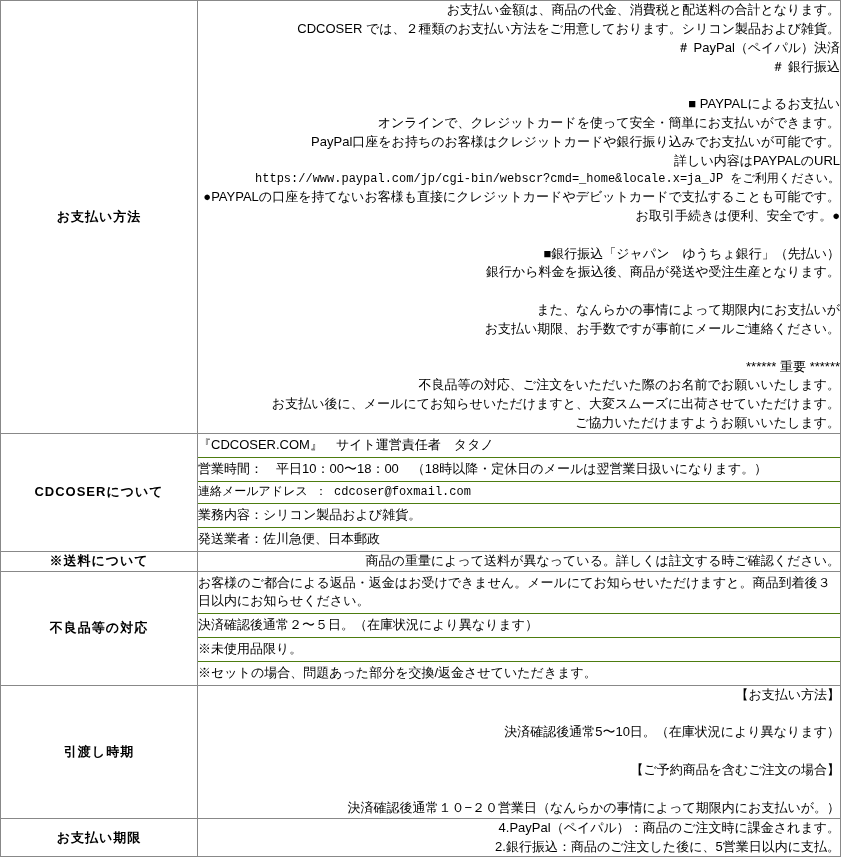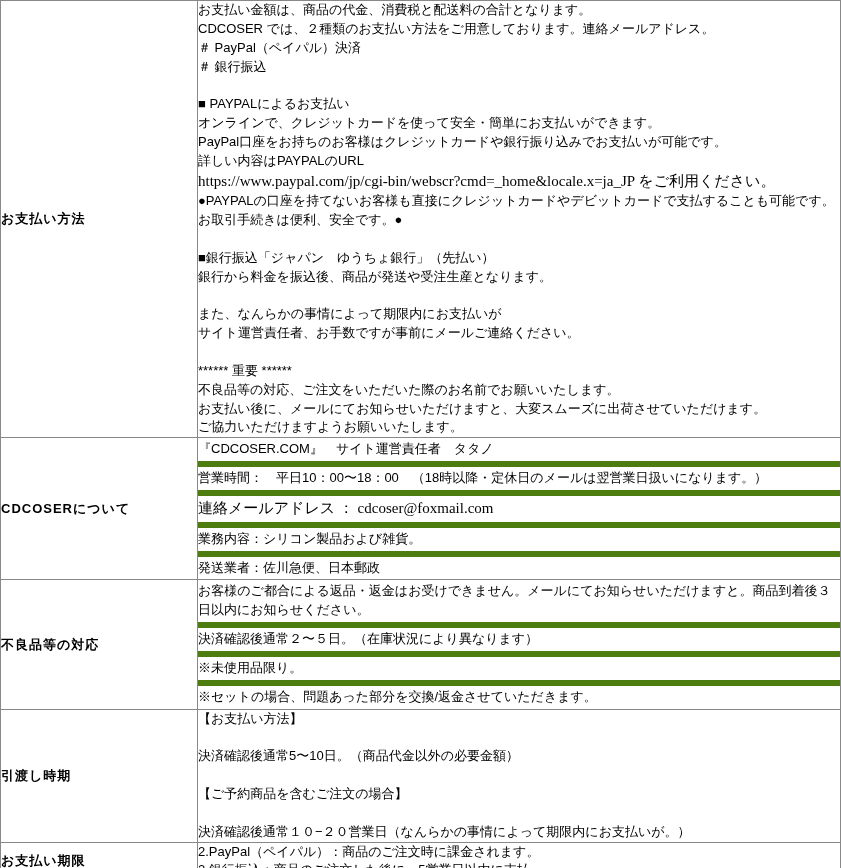--- a/index.html
+++ b/index.html
@@ -23,130 +23,137 @@
     border-collapse: collapse;
     table-layout: fixed;
   }
   table.info td {
     border: 1px solid #888888;
     vertical-align: middle;
     padding: 0;
   }
   td.label {
     width: 196px;
-    text-align: left;
+    text-align: center;
     font-weight: bold;
     font-size: 13px;
     letter-spacing: 1px;
     padding: 4px 2px;
     color: #000;
   }
   td.value {
     padding: 3px 5px 3px 6px;
     font-size: 13px;
     line-height: 1.45;
     color: #000;
   }
   .value p {
     margin: 0;
     padding: 0;
+    text-align: right;
   }
   .blank-line {
     height: 1.45em;
   }
   .mono {
-    font-family: Liberation Serif, serif;
-    font-size: 15px;
+    font-family: Liberation Mono, monospace;
+    font-size: 12px;
     letter-spacing: 0px;
   }
   .label-small {
     font-size: 12.5px;
   }
   .value-line {
     padding: 2px 0;
   }
   .value-line.brd {
-    border-bottom: 6px solid #4d7c0f;
+    border-bottom: 1px solid #4d7c0f;
   }
 </style>
 </head>
 <body>
 
 <div class="page">
   <table class="info">
     <tbody>
 
       <tr>
         <td class="label">お支払い方法</td>
         <td class="value">
           <p>お支払い金額は、商品の代金、消費税と配送料の合計となります。</p>
-          <p>CDCOSER では、２種類のお支払い方法をご用意しております。連絡メールアドレス。</p>
+          <p>CDCOSER では、２種類のお支払い方法をご用意しております。シリコン製品および雑貨。</p>
           <p>＃ PayPal（ペイパル）決済</p>
           <p>＃ 銀行振込</p>
           <p class="blank-line">&nbsp;</p>
           <p>■ PAYPALによるお支払い</p>
           <p>オンラインで、クレジットカードを使って安全・簡単にお支払いができます。</p>
           <p>PayPal口座をお持ちのお客様はクレジットカードや銀行振り込みでお支払いが可能です。</p>
           <p>詳しい内容はPAYPALのURL</p>
           <p class="mono">https://www.paypal.com/jp/cgi-bin/webscr?cmd=_home&amp;locale.x=ja_JP をご利用ください。</p>
           <p>●PAYPALの口座を持てないお客様も直接にクレジットカードやデビットカードで支払することも可能です。</p>
           <p>お取引手続きは便利、安全です。●</p>
           <p class="blank-line">&nbsp;</p>
           <p>■銀行振込「ジャパン　ゆうちょ銀行」（先払い）</p>
           <p>銀行から料金を振込後、商品が発送や受注生産となります。</p>
           <p class="blank-line">&nbsp;</p>
           <p>また、なんらかの事情によって期限内にお支払いが</p>
-          <p>サイト運営責任者、お手数ですが事前にメールご連絡ください。</p>
+          <p>お支払い期限、お手数ですが事前にメールご連絡ください。</p>
           <p class="blank-line">&nbsp;</p>
           <p>****** 重要 ******</p>
           <p>不良品等の対応、ご注文をいただいた際のお名前でお願いいたします。</p>
           <p>お支払い後に、メールにてお知らせいただけますと、大変スムーズに出荷させていただけます。</p>
           <p>ご協力いただけますようお願いいたします。</p>
         </td>
       </tr>
 
       <tr>
         <td class="label">CDCOSERについて</td>
         <td class="value">
           <div class="value-line brd">『CDCOSER.COM』　サイト運営責任者　タタノ</div>
           <div class="value-line brd">営業時間：　平日10：00〜18：00　（18時以降・定休日のメールは翌営業日扱いになります。）</div>
           <div class="value-line brd mono">連絡メールアドレス ： cdcoser@foxmail.com</div>
           <div class="value-line brd">業務内容：シリコン製品および雑貨。</div>
           <div class="value-line">発送業者：佐川急便、日本郵政</div>
         </td>
       </tr>
 
 
+      <tr>
+        <td class="label">※送料について</td>
+        <td class="value">
+          <p>商品の重量によって送料が異なっている。詳しくは註文する時ご確認ください。</p>
+        </td>
+      </tr>
 
       <tr>
         <td class="label">不良品等の対応</td>
         <td class="value">
           <div class="value-line brd">お客様のご都合による返品・返金はお受けできません。メールにてお知らせいただけますと。商品到着後３日以内にお知らせください。</div>
           <div class="value-line brd">決済確認後通常２〜５日。（在庫状況により異なります）</div>
           <div class="value-line brd">※未使用品限り。</div>
           <div class="value-line">※セットの場合、問題あった部分を交換/返金させていただきます。</div>
         </td>
       </tr>
 
       <tr>
         <td class="label">引渡し時期</td>
         <td class="value">
           <p>【お支払い方法】</p>
           <p class="blank-line">&nbsp;</p>
-          <p>決済確認後通常5〜10日。（商品代金以外の必要金額）</p>
+          <p>決済確認後通常5〜10日。（在庫状況により異なります）</p>
           <p class="blank-line">&nbsp;</p>
           <p>【ご予約商品を含むご注文の場合】</p>
           <p class="blank-line">&nbsp;</p>
           <p>決済確認後通常１０−２０営業日（なんらかの事情によって期限内にお支払いが。）</p>
         </td>
       </tr>
 
       <tr>
         <td class="label">お支払い期限</td>
         <td class="value">
-          <p>2.PayPal（ペイパル）：商品のご注文時に課金されます。</p>
+          <p>4.PayPal（ペイパル）：商品のご注文時に課金されます。</p>
           <p>2.銀行振込：商品のご注文した後に、5営業日以内に支払。</p>
         </td>
       </tr>
 
     </tbody>
   </table>
 </div>
 
 </body></html>

